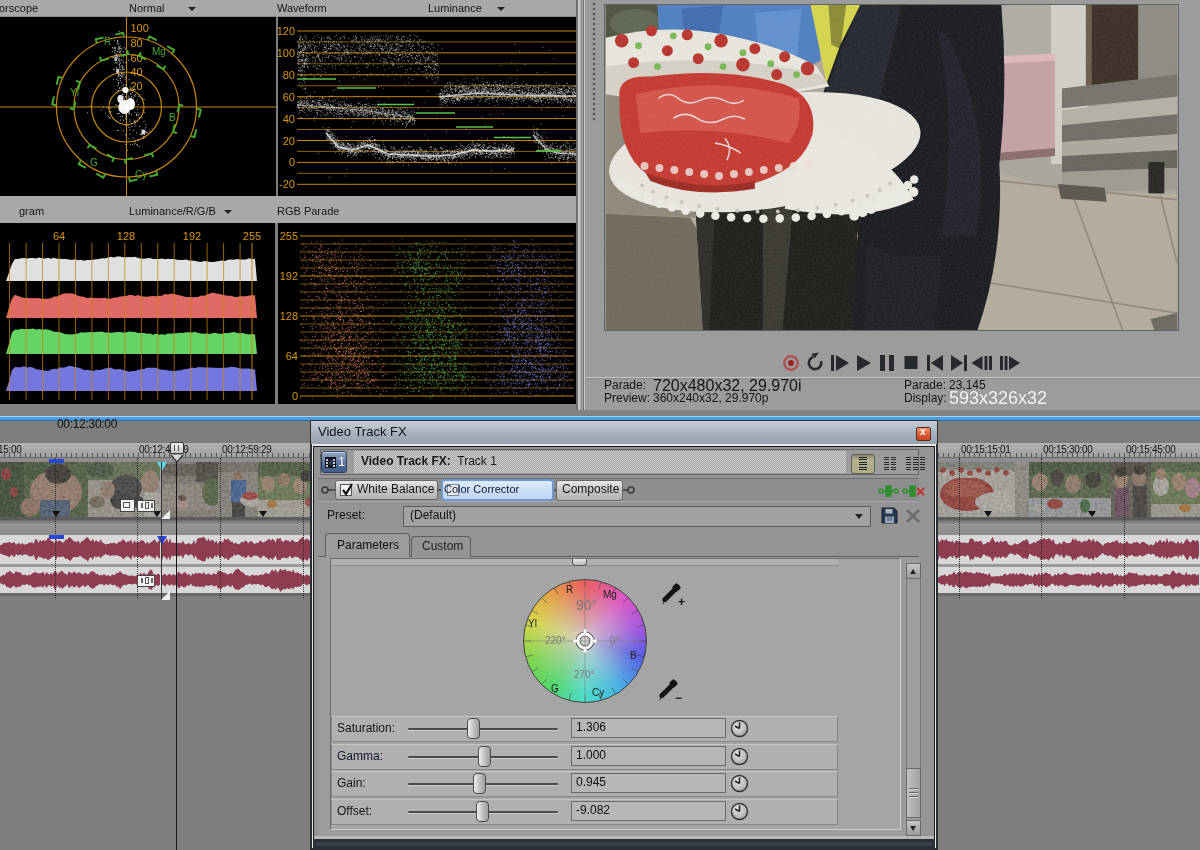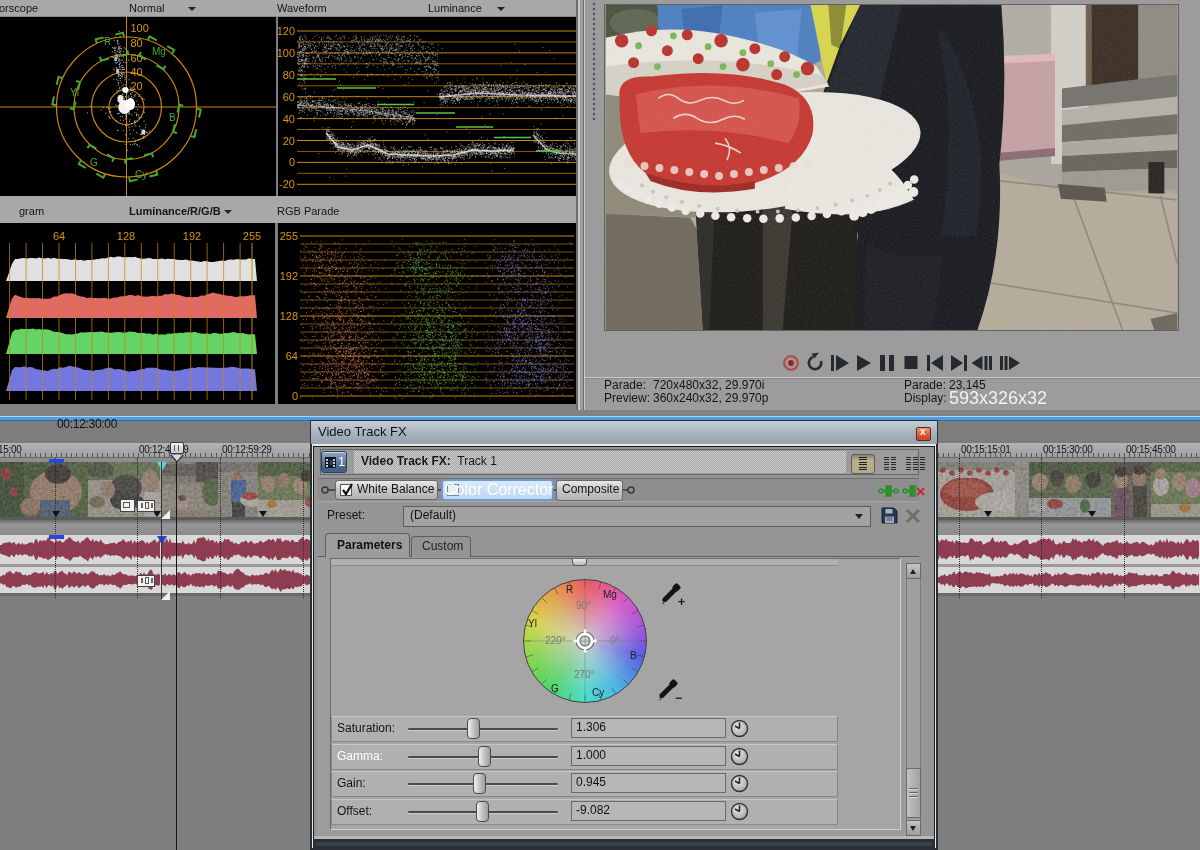--- a/index.html
+++ b/index.html
@@ -9,21 +9,21 @@
 </style></head><body>
 <div class="abs" style="left:0px;top:0px;width:590px;height:17px;background:#a8a8a8;border-bottom:1px solid #8a8a8a"></div>
 <div class="txt" style="left:-1px;top:2px;">orscope</div>
 <div class="txt" style="left:129px;top:2px;">Normal</div>
 <div class="tick" style="left:188px;top:7px;border-width:4px 4px 0 4px;border-color:#222 transparent transparent transparent"></div>
 <div class="txt" style="left:277px;top:2px;">Waveform</div>
 <div class="txt" style="left:428px;top:2px;">Luminance</div>
 <div class="tick" style="left:497px;top:7px;border-width:4px 4px 0 4px;border-color:#222 transparent transparent transparent"></div>
 <div class="abs" style="left:0px;top:196px;width:590px;height:27px;background:#a8a8a8"></div>
 <div class="txt" style="left:-1px;top:205px;margin-left:20px;">gram</div>
-<div class="txt" style="left:129px;top:205px;font-weight:bold;">Luminance/R/G/B</div>
+<div class="txt" style="left:129px;top:205px;">Luminance/R/G/B</div>
 <div class="tick" style="left:224px;top:210px;border-width:4px 4px 0 4px;border-color:#222 transparent transparent transparent"></div>
 <div class="txt" style="left:277px;top:205px;">RGB Parade</div>
 <div class="abs" style="left:0px;top:404px;width:590px;height:14px;background:#828282"></div>
 <svg class="abs" style="left:0px;top:17px;" width="276" height="179" viewBox="0 0 276 179">
     <rect width="276" height="179" fill="#000"></rect>
     <path d="M0,90.0H276 M126.5,0V179" stroke="#c8860b" stroke-width="1"></path>
     <circle cx="126.5" cy="90.0" r="17.5" fill="none" stroke="#c8860b" stroke-width="1.2"></circle>
     <circle cx="126.5" cy="90.0" r="35.0" fill="none" stroke="#c8860b" stroke-width="1.2"></circle>
     <circle cx="126.5" cy="90.0" r="52.5" fill="none" stroke="#c8860b" stroke-width="1.2"></circle>
     <circle cx="126.5" cy="90.0" r="70.0" fill="none" stroke="#c8860b" stroke-width="1.2"></circle>
@@ -361,21 +361,21 @@
     <path d="M222.5,16 v14 l-11,-7 Z" fill="#26292e"></path>
     <rect x="224.5" y="16" width="3" height="14" fill="#26292e"></rect>
     <rect x="229.0" y="16" width="3" height="14" fill="#26292e"></rect>
     <rect x="240.0" y="16" width="3" height="14" fill="#26292e"></rect>
     <rect x="244.5" y="16" width="3" height="14" fill="#26292e"></rect>
     <path d="M249.0,16 v14 l11,-7 Z" fill="#26292e"></path>
   </svg>
 <div class="abs" style="left:585px;top:377px;width:615px;height:1px;background:#c9c9c9"></div>
 <div class="abs" style="left:585px;top:378px;width:615px;height:1px;background:#8a8a8a"></div>
 <div class="txt" style="left:604px;top:379px;font-size:12px">Parade:</div>
-<div class="txt" style="left:653px;top:379px;font-size:12px">720x480x32, 29.970i</div>
+<div class="txt" style="left:653px;top:379px;font-size:16px">720x480x32, 29.970i</div>
 <div class="txt" style="left:604px;top:392px;font-size:12px">Preview:</div>
 <div class="txt" style="left:653px;top:392px;font-size:12px">360x240x32, 29.970p</div>
 <div class="txt" style="left:904px;top:379px;font-size:12px">Parade:</div>
 <div class="txt" style="left:949px;top:379px;font-size:12px">23,145</div>
 <div class="txt" style="left:904px;top:392px;font-size:12px">Display:</div>
 <div class="txt" style="left:949px;top:392px;font-size:18px;color:#f2f2f2">593x326x32</div>
 <div class="abs" style="left:0px;top:410px;width:1200px;height:6px;background:#828282"></div>
 <div class="abs" style="left:0px;top:416px;width:1200px;height:1px;background:#a8d4f8"></div>
 <div class="abs" style="left:0px;top:417px;width:1200px;height:3px;background:#4d9de0"></div>
 <div class="abs" style="left:0px;top:420px;width:1200px;height:1px;background:#2f6da8"></div>
@@ -622,21 +622,21 @@
     <circle cx="313" cy="12" r="3" fill="none" stroke="#3a3a3a" stroke-width="1.5"></circle>
   </svg>
 <div class="abs" style="left:335px;top:480px;width:103px;height:20px;border:1px solid #686868;border-radius:3px;background:linear-gradient(#e8e8e8,#c9c9c9 45%,#b2b2b2)"></div>
 <div class="abs" style="left:340px;top:484px;width:12px;height:12px;background:#f8f8f8;border:1px solid #555"></div>
 <svg class="abs" style="left:340px;top:482px" width="14" height="16" viewBox="0 0 14 16">
     <path d="M3,8 L6,12 L12,2" stroke="#111" stroke-width="2.2" fill="none"></path>
   </svg>
 <div class="txt" style="left:357px;top:483px;font-size:12px;color:#141414">White Balance</div>
 <div class="abs" style="left:441px;top:479px;width:113px;height:22px;border:2px solid #6f99cf;border-radius:4px;background:linear-gradient(#dceafc,#bdd6f2)"></div>
 <div class="abs" style="left:447px;top:484px;width:12px;height:12px;background:#e8eef4;border:1px solid #7a8a9a"></div>
-<div class="txt" style="left:444px;top:483px;font-size:16px;color:#ffffff">Color Corrector</div>
+<div class="txt" style="left:444px;top:483px;font-size:11px;color:#0f172a">Color Corrector</div>
 <div class="abs" style="left:556px;top:480px;width:67px;height:21px;border:1px solid #686868;border-radius:3px;background:linear-gradient(#e8e8e8,#c9c9c9 45%,#b2b2b2)"></div>
 <div class="txt" style="left:562px;top:483px;font-size:12px;color:#141414">Composite</div>
 <svg class="abs" style="left:878px;top:482px" width="50" height="18" viewBox="0 0 50 18">
     <g stroke="#2f8f2f" stroke-width="1.6" fill="none">
       <circle cx="3" cy="9" r="2"></circle>
       <line x1="5" y1="9" x2="8" y2="9"></line>
       <rect x="8" y="4" width="5" height="10" fill="#2f8f2f"></rect>
       <line x1="13" y1="9" x2="16" y2="9"></line>
       <circle cx="18" cy="9" r="2"></circle>
       <circle cx="27" cy="9" r="2"></circle>
@@ -654,21 +654,21 @@
     <rect x="4.5" y="2" width="7" height="4.5" fill="#aab4c0"></rect>
     <rect x="4" y="9.5" width="9" height="6.5" fill="#9aa6b4"></rect>
     <rect x="5.5" y="10.5" width="6" height="1" fill="#4a5a6e"></rect>
     <rect x="5.5" y="12.5" width="6" height="1" fill="#4a5a6e"></rect>
   </svg>
 <svg class="abs" style="left:905px;top:508px" width="16" height="16" viewBox="0 0 16 16">
     <path d="M2,2 L14,14 M14,2 L2,14" stroke="#6e6e6e" stroke-width="3"></path>
   </svg>
 <div class="abs" style="left:318px;top:556px;width:601px;height:1px;background:#5e5e5e"></div>
 <div class="abs" style="left:325px;top:533px;width:85px;height:24px;background:#9c9c9c;border:1px solid #5e5e5e;border-bottom:none;border-radius:4px 4px 0 0"></div>
-<div class="txt" style="left:337px;top:539px;font-size:12px;font-weight:bold;color:#111">Parameters</div>
+<div class="txt" style="left:337px;top:539px;font-size:12px;font-weight:normal;color:#111">Parameters</div>
 <div class="abs" style="left:411px;top:536px;width:60px;height:21px;background:#949494;border:1px solid #5e5e5e;border-bottom:none;border-radius:4px 4px 0 0"></div>
 <div class="txt" style="left:422px;top:540px;font-size:12px;color:#222">Custom</div>
 <div class="abs" style="left:326px;top:556px;width:83px;height:2px;background:#9c9c9c"></div>
 <div class="abs" style="left:318px;top:557px;width:601px;height:279px;background:#9c9c9c"></div>
 <div class="abs" style="left:330px;top:558px;width:571px;height:272px;background:#a5a5a5;border:1px solid #6c6c6c;border-bottom-color:#cfcfcf;border-right-color:#cfcfcf"></div>
 <div class="abs" style="left:331px;top:559px;width:507px;height:7px;background:#b0b0b0;border-bottom:1px solid #8a8a8a"></div>
 <div class="abs" style="left:572px;top:559px;width:15px;height:7px;background:linear-gradient(#e8e8e8,#b8b8b8);border:1px solid #5a5a5a;border-top:none;border-radius:0 0 4px 4px"></div>
 <div class="abs" style="left:523px;top:579px;width:124px;height:124px;border-radius:50%;border:1px solid #2a2a2a;background:conic-gradient(from 0deg, #f04848, #e040c0 40deg, #a040e0 75deg, #4048e8 105deg, #30b0e8 145deg, #30e0c8 180deg, #38d858 215deg, #70d838 250deg, #d8d830 290deg, #e89830 325deg, #f04848 360deg)"></div>
 <div class="abs" style="left:523px;top:579px;width:124px;height:124px;border-radius:50%;background:radial-gradient(circle, rgba(206,206,206,1) 0%, rgba(206,206,206,0.68) 22%, rgba(206,206,206,0.22) 58%, rgba(206,206,206,0) 92%)"></div>
 <svg class="abs" style="left:523px;top:579px" width="124" height="124" viewBox="0 0 124 124">
@@ -699,21 +699,21 @@
       <line x1="114.2" y1="48.0" x2="120.9" y2="46.2"></line>
     </g>
     <path d="M4,62 H120 M62,4 V120" stroke="rgba(120,120,120,0.5)" stroke-width="1"></path>
   </svg>
 <div class="txt" style="left:566px;top:583px;font-size:10px;color:#222">R</div>
 <div class="txt" style="left:603px;top:588px;font-size:10px;color:#222">Mg</div>
 <div class="txt" style="left:528px;top:617px;font-size:10px;color:#222">Yl</div>
 <div class="txt" style="left:630px;top:649px;font-size:10px;color:#222">B</div>
 <div class="txt" style="left:551px;top:682px;font-size:10px;color:#222">G</div>
 <div class="txt" style="left:592px;top:686px;font-size:10px;color:#222">Cy</div>
-<div class="txt" style="left:576px;top:599px;font-size:10px;color:#7a7a7a">90°</div>
+<div class="txt" style="left:576px;top:599px;font-size:14px;color:#7a7a7a">90°</div>
 <div class="txt" style="left:545px;top:634px;font-size:10px;color:#7a7a7a">220°</div>
 <div class="txt" style="left:610px;top:634px;font-size:10px;color:#7a7a7a">0°</div>
 <div class="txt" style="left:574px;top:668px;font-size:10px;color:#7a7a7a">270°</div>
 <svg class="abs" style="left:573px;top:629px" width="24" height="24" viewBox="0 0 24 24">
     <circle cx="12" cy="12" r="7" fill="none" stroke="#222" stroke-width="5" opacity="0.6"></circle>
     <circle cx="12" cy="12" r="7" fill="none" stroke="#fff" stroke-width="3"></circle>
     <g stroke="#fff" stroke-width="2.6">
       <line x1="12" y1="0.5" x2="12" y2="5"></line>
       <line x1="12" y1="19" x2="12" y2="23.5"></line>
       <line x1="0.5" y1="12" x2="5" y2="12"></line>
@@ -748,21 +748,21 @@
 <div class="abs" style="left:408px;top:730px;width:150px;height:1px;background:#cecece"></div>
 <div class="abs" style="left:467px;top:718px;width:13px;height:21px;background:linear-gradient(90deg,#f0f0f0,#c2c2c2 50%,#9e9e9e);border:1px solid #4a4a4a;border-radius:4px"></div>
 <div class="abs" style="left:571px;top:718px;width:155px;height:20px;background:#b7b7b7;border:1px solid #6a6a6a"></div>
 <div class="txt" style="left:576px;top:721px;font-size:12px;color:#111">1.306</div>
 <svg class="abs" style="left:730px;top:719px" width="19" height="19" viewBox="0 0 19 19">
     <circle cx="9.5" cy="9.5" r="8" fill="url(#ckg)" stroke="#333" stroke-width="1.4"></circle>
     <line x1="9.5" y1="9.5" x2="9.5" y2="3.5" stroke="#222" stroke-width="1.6"></line>
     <line x1="9.5" y1="9.5" x2="5" y2="7" stroke="#222" stroke-width="1.6"></line>
   </svg>
 <div class="abs" style="left:331px;top:744px;width:507px;height:26px;background:#b0b0b0;border:1px solid #888;border-top-color:#c6c6c6"></div>
-<div class="txt" style="left:337px;top:750px;font-size:12px;color:#ffffff">Gamma:</div>
+<div class="txt" style="left:337px;top:750px;font-size:12px;color:#0f172a">Gamma:</div>
 <div class="abs" style="left:408px;top:756px;width:150px;height:2px;background:#4a4a4a;border-radius:1px"></div>
 <div class="abs" style="left:408px;top:758px;width:150px;height:1px;background:#cecece"></div>
 <div class="abs" style="left:478px;top:746px;width:13px;height:21px;background:linear-gradient(90deg,#f0f0f0,#c2c2c2 50%,#9e9e9e);border:1px solid #4a4a4a;border-radius:4px"></div>
 <div class="abs" style="left:571px;top:746px;width:155px;height:20px;background:#b7b7b7;border:1px solid #6a6a6a"></div>
 <div class="txt" style="left:576px;top:749px;font-size:12px;color:#111">1.000</div>
 <svg class="abs" style="left:730px;top:747px" width="19" height="19" viewBox="0 0 19 19">
     <circle cx="9.5" cy="9.5" r="8" fill="url(#ckg)" stroke="#333" stroke-width="1.4"></circle>
     <line x1="9.5" y1="9.5" x2="9.5" y2="3.5" stroke="#222" stroke-width="1.6"></line>
     <line x1="9.5" y1="9.5" x2="5" y2="7" stroke="#222" stroke-width="1.6"></line>
   </svg>

